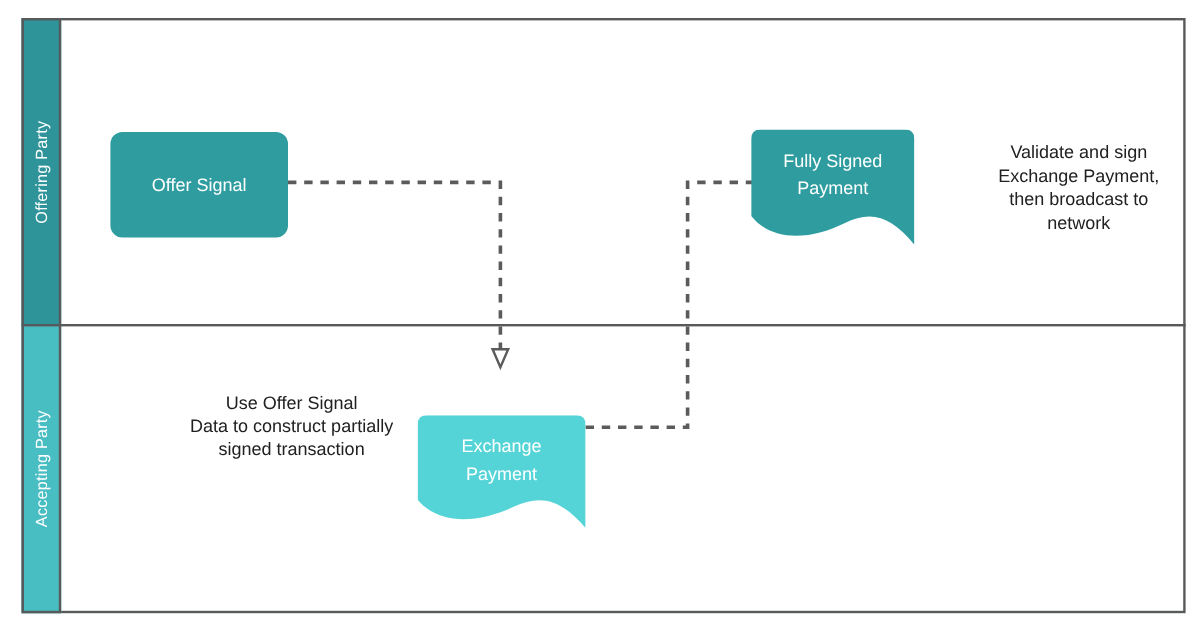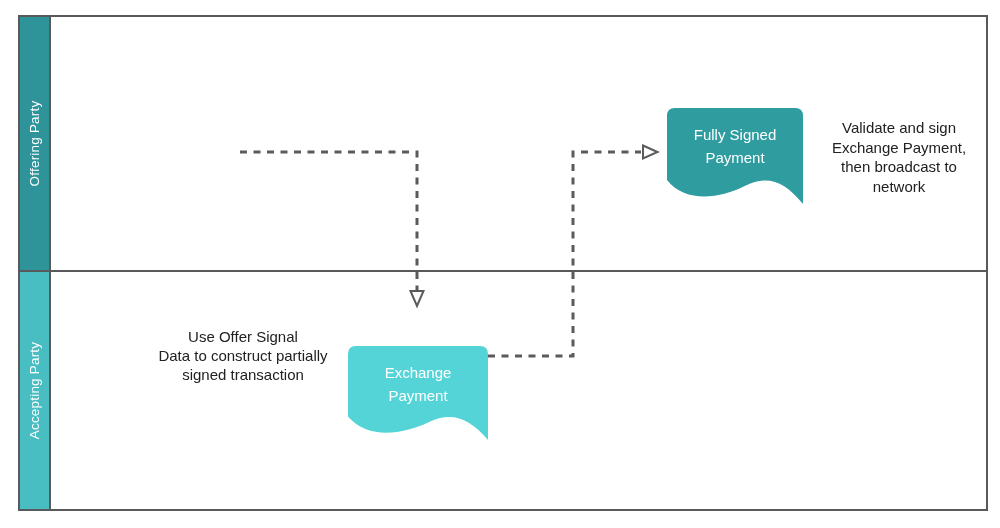--- a/index.html
+++ b/index.html
@@ -82,21 +82,21 @@
   .doc-dark path  { fill: var(--shape-dark-teal); }
   .doc-light path { fill: var(--shape-light-teal); }
   .doc-label {
     position: absolute; left: 0; top: 0; width: 100%; height: 76px;
     display: flex; align-items: center; justify-content: center;
     color: var(--text-white);
     font-size: 15px; line-height: 23px;
     text-align: center;
     white-space: pre-line;
   }
-  .doc-fully-signed { left: 667px; top: 108px; width: 136px; height: 96px; }
+  .doc-fully-signed { left: 626px; top: 108px; width: 136px; height: 96px; }
   .doc-exchange     { left: 348px; top: 312px; width: 140px; height: 94px; margin-top: 34px; }
 
   
   .note {
     position: absolute;
     color: var(--text-dark);
     font-size: 15px;
     text-align: center;
     white-space: pre-line;
   }
@@ -120,20 +120,23 @@
 
   <div class="lane-divider"></div>
 
   <svg class="connector-layer" viewBox="0 0 1000 528" xmlns="http://www.w3.org/2000/svg">
     <path class="conn" d="M 240 152 H 417 V 290"></path>
     <polygon class="arrowhead" points="410.5,291 417,306 423.5,291"></polygon>
     <path class="conn" d="M 488 356 H 573 V 152 H 641"></path>
     <polygon class="arrowhead" points="643,145.5 657.5,152 643,158.5"></polygon>
   </svg>
 
+  <div class="shape-rect">
+    <span>Offer Signal</span>
+  </div>
 
   <div class="doc-shape doc-fully-signed">
     <svg class="doc-dark" viewBox="0 0 140 96" preserveAspectRatio="none" xmlns="http://www.w3.org/2000/svg">
       <path d="M 8,0 L 132,0 Q 140,0 140,8 L 140,96 C 120,72 103,67 80,78 C 55,90 20,96 0,72 L 0,8 Q 0,0 8,0 Z"></path>
     </svg>
     <span class="doc-label">Fully Signed
 Payment</span>
   </div>
 
   <div class="doc-shape doc-exchange">

